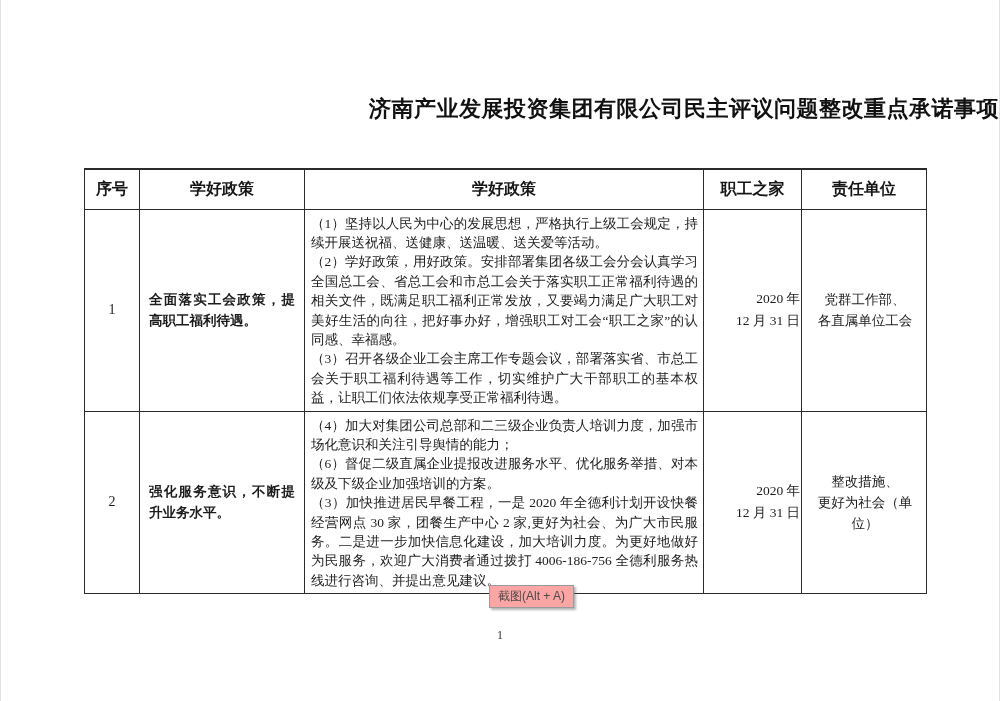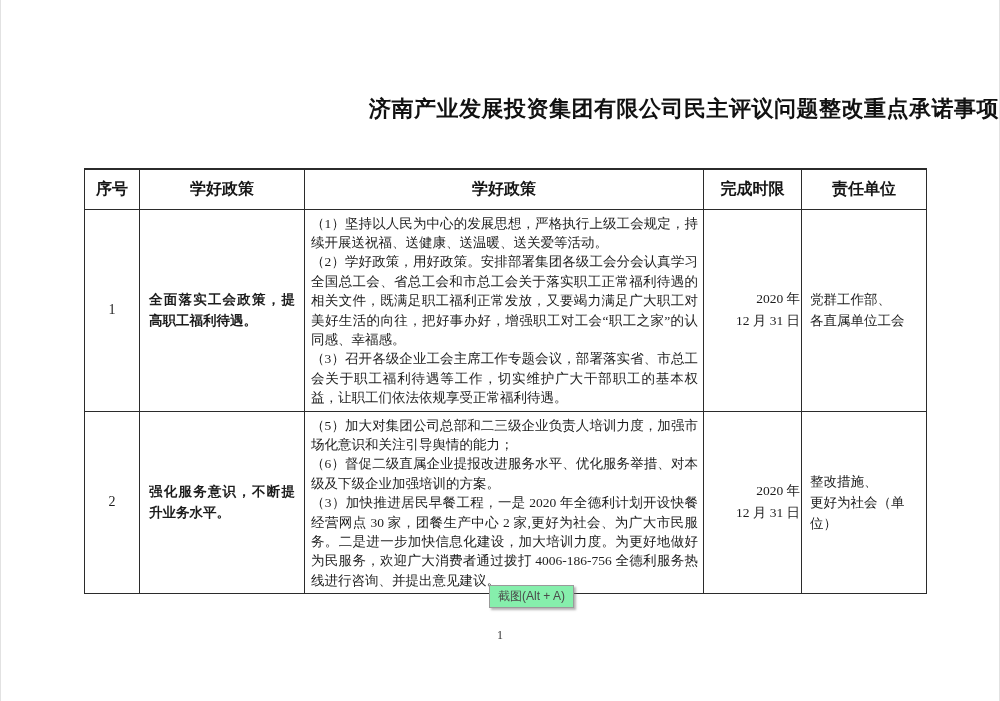--- a/index.html
+++ b/index.html
@@ -45,27 +45,27 @@
   .c-measures{
     vertical-align:top;text-align:justify;
     font-size:13.5px;line-height:19.4px;padding:4px 5px 3px 6px;
   }
   .c-measures p{margin:0;}
   .c-deadline{
     vertical-align:middle;text-align:right;
     font-size:13.5px;line-height:22px;
   }
   .c-unit{
-    vertical-align:middle;text-align:left;
+    vertical-align:middle;text-align:center;
     font-size:13.5px;line-height:21px;padding:2px 6px 2px 8px;
   }
   .tooltip{
     position:absolute;left:488px;top:585px;
     height:21px;line-height:21px;padding:0 8px;
-    background:#86efac;border:1px solid #9a9a9a;
+    background:#fca5a5;border:1px solid #9a9a9a;
     box-shadow:2px 2px 2px rgba(120,120,120,0.55);
     font-family:"Liberation Sans","DejaVu Sans",sans-serif;
     font-size:12px;color:#4a4a4a;white-space:nowrap;
   }
   .page-number{
     position:absolute;top:628px;left:0;width:100%;
     text-align:center;font-size:12px;color:#333;
     font-family:"Liberation Serif","DejaVu Serif",serif;
   }
 </style>
@@ -82,21 +82,21 @@
       <col style="width:165px">
       <col style="width:399px">
       <col style="width:98px">
       <col style="width:125px">
     </colgroup>
     <thead>
       <tr>
         <th>序号</th>
         <th>学好政策</th>
         <th>学好政策</th>
-        <th>完成时限</th>
+        <th>职工之家</th>
         <th>责任单位</th>
       </tr>
     </thead>
     <tbody>
       <tr class="row-1">
         <td class="c-seq">1</td>
         <td class="c-target">全面落实工会政策，提高职工福利待遇。</td>
         <td class="c-measures">
           <p>（1）坚持以人民为中心的发展思想，严格执行上级工会规定，持续开展送祝福、送健康、送温暖、送关爱等活动。</p>
           <p>（2）学好政策，用好政策。安排部署集团各级工会分会认真学习全国总工会、省总工会和市总工会关于落实职工正常福利待遇的相关文件，既满足职工福利正常发放，又要竭力满足广大职工对美好生活的向往，把好事办好，增强职工对工会“职工之家”的认同感、幸福感。</p>
@@ -108,21 +108,21 @@
         </td>
         <td class="c-unit">
           <div>党群工作部、</div>
           <div>各直属单位工会</div>
         </td>
       </tr>
       <tr class="row-2">
         <td class="c-seq">2</td>
         <td class="c-target">强化服务意识，不断提升业务水平。</td>
         <td class="c-measures">
-          <p>（5）加大对集团公司总部和二三级企业负责人培训力度，加强市场化意识和关注引导舆情的能力；</p>
+          <p>（4）加大对集团公司总部和二三级企业负责人培训力度，加强市场化意识和关注引导舆情的能力；</p>
           <p>（6）督促二级直属企业提报改进服务水平、优化服务举措、对本级及下级企业加强培训的方案。</p>
           <p>（3）加快推进居民早餐工程，一是 2020 年全德利计划开设快餐经营网点 30 家，团餐生产中心 2 家,更好为社会、为广大市民服务。二是进一步加快信息化建设，加大培训力度。为更好地做好为民服务，欢迎广大消费者通过拨打 4006-186-756 全德利服务热线进行咨询、并提出意见建议。</p>
         </td>
         <td class="c-deadline">
           <div>2020 年</div>
           <div>12 月 31 日</div>
         </td>
         <td class="c-unit">
           <div>整改措施、</div>
           <div>更好为社会（单位）</div>

